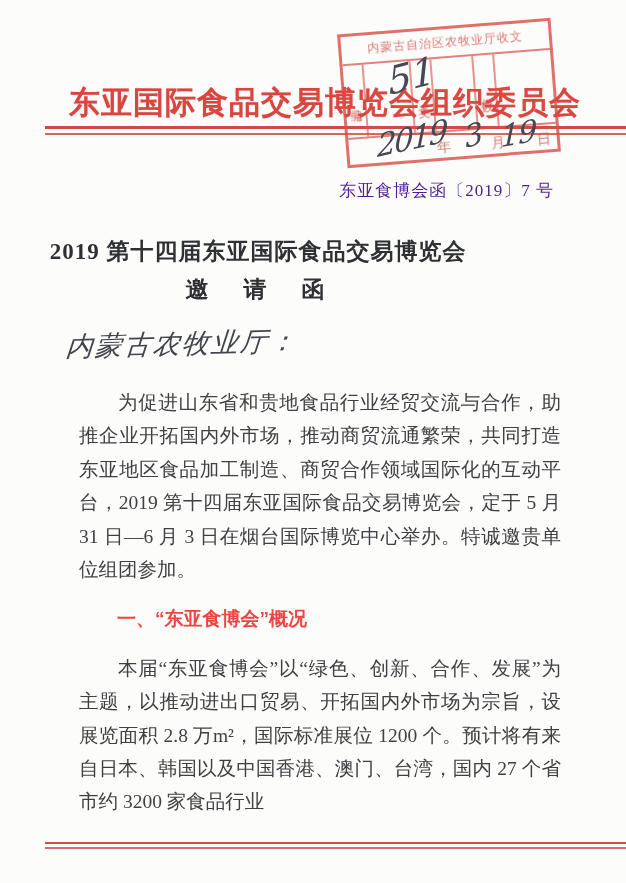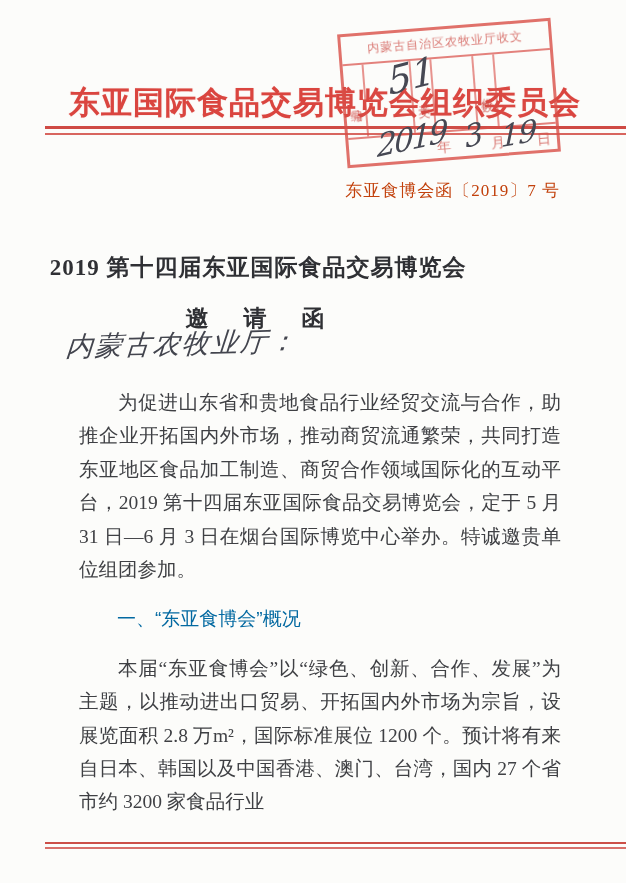--- a/index.html
+++ b/index.html
@@ -74,49 +74,49 @@
     font-style:italic;
     color:#464853;
     z-index:6;
   }
   .hw-number{left:44px;top:22px;font-size:38px;transform:rotate(-10deg) skewX(-10deg);}
   .hw-year{left:28px;top:88px;font-size:31px;transform:rotate(-8deg) skewX(-14deg);letter-spacing:-2px;}
   .hw-month{left:116px;top:90px;font-size:30px;transform:rotate(-12deg) skewX(-10deg);}
   .hw-day{left:152px;top:92px;font-size:30px;transform:rotate(-6deg) skewX(-12deg);letter-spacing:-1px;}
   
   .doc-number{
-    position:absolute;top:179px;right:66px;
-    font-size:17px;letter-spacing:1px;color:#c2410c;
+    position:absolute;top:179px;right:72px;
+    font-size:17px;letter-spacing:1px;color:#4c1d95;
   }
   
   .doc-title{
-    position:absolute;top:252px;left:0;width:516px;text-align:center;
+    position:absolute;top:236px;left:0;width:516px;text-align:center;
     color:#2f3034;font-weight:bold;
   }
   .doc-title .t1{font-size:23px;letter-spacing:1px;}
-  .doc-title .t2{font-size:23px;margin-top:20px;letter-spacing:6px;}
+  .doc-title .t2{font-size:23px;margin-top:7px;letter-spacing:6px;}
   
   .addressee{
     position:absolute;top:326px;left:66px;
     font-family:"DejaVu Serif","Liberation Serif",serif;
     font-style:italic;
     font-size:27px;color:#43454e;
     transform:rotate(-1.5deg) skewX(-6deg);
     letter-spacing:2px;
   }
   
   .body-text{
     position:absolute;top:370px;left:63px;width:514px;
     font-size:19.5px;line-height:33.4px;
     text-align:justify;
     color:#3f4044;
   }
   .body-text p{margin:16px;text-indent:2em;}
   .body-text .section-heading{
-    font-weight:normal;color:#0369a1;
+    font-weight:bold;color:#ef4444;
     font-family:"Liberation Sans","DejaVu Sans",sans-serif;
     font-size:19px;
   }
   
   .bottom-rule{
     position:absolute;top:842px;left:45px;width:581px;height:3px;
     border-top:2.5px solid #cc4f48;
     border-bottom:2px solid #d8706a;
   }
 </style>

